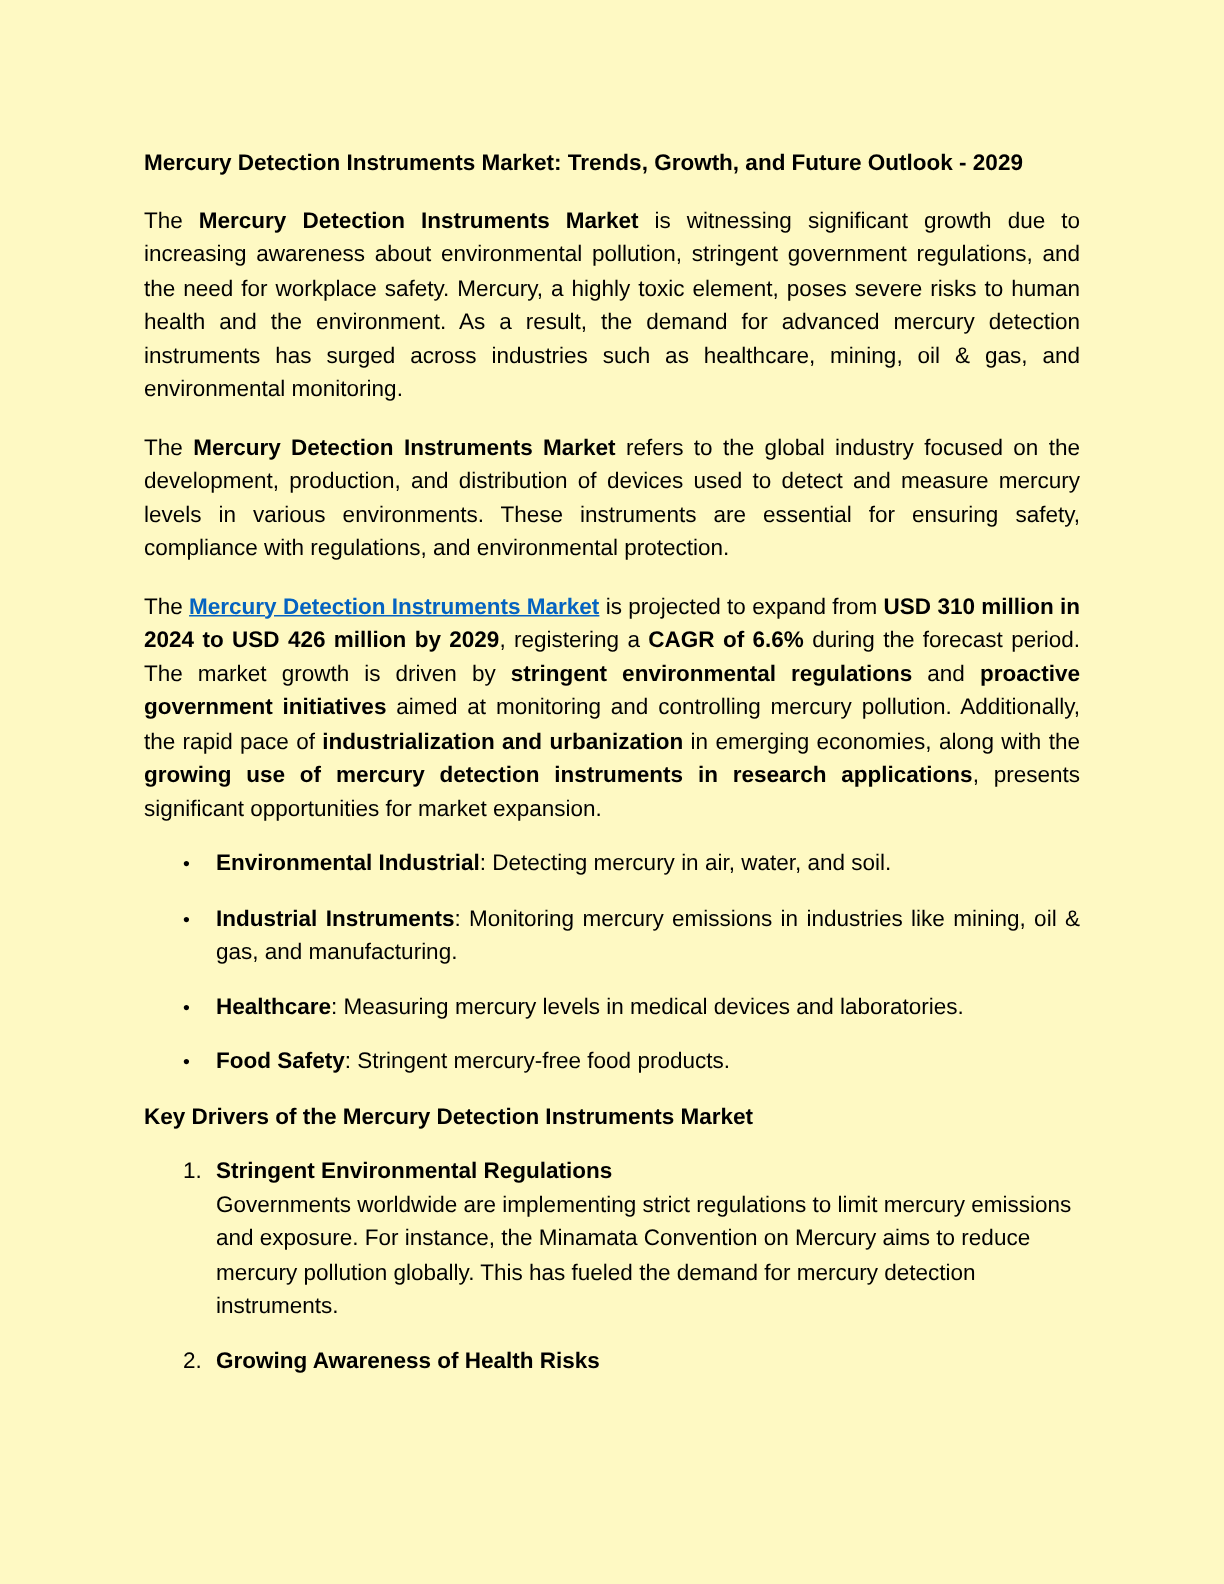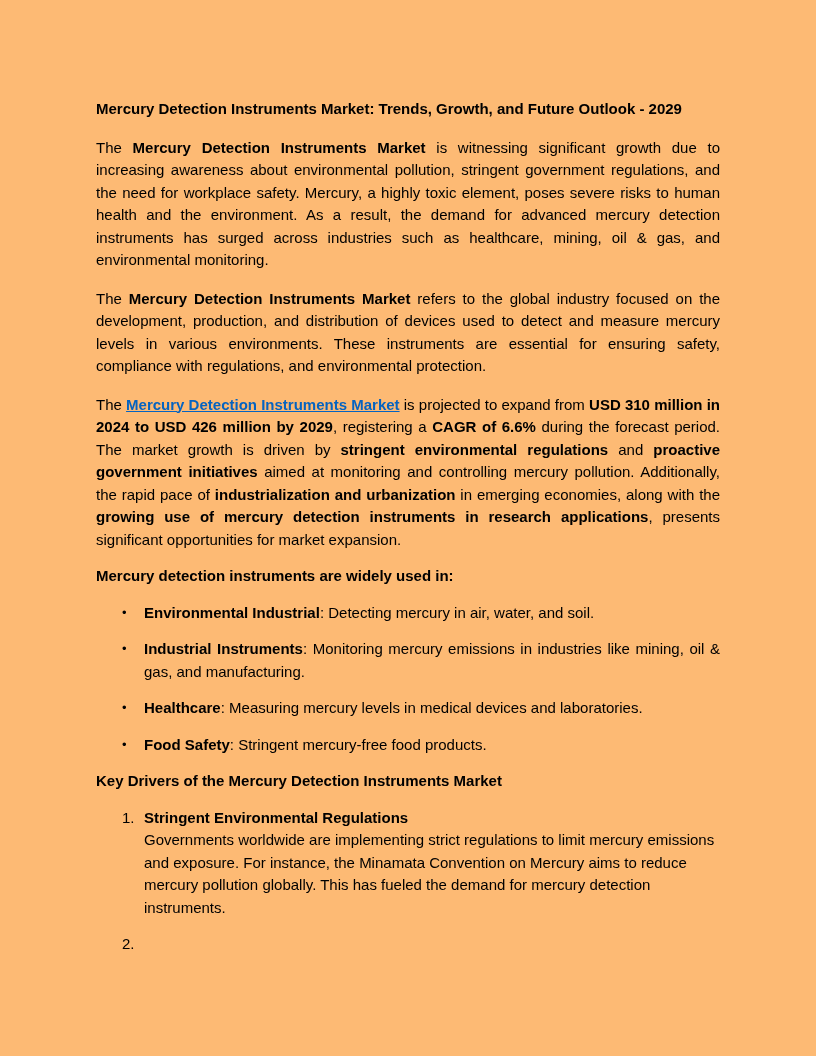--- a/index.html
+++ b/index.html
@@ -4,21 +4,21 @@
 <style>
   html, body {
     margin: 0;
     padding: 0;
     background: #ffffff;
   }
   .page {
     position: relative;
     width: 816px;
     height: 1056px;
-    background: #fdba74;
+    background: #fef9c3;
     overflow: hidden;
     margin: 0 auto;
   }
   .content {
     box-sizing: border-box;
     padding: 98px 96px 40px 96px;
     width: 816px;
     font-family: "Liberation Sans", "DejaVu Sans", sans-serif;
     font-size: 15px;
     line-height: 22.5px;
@@ -62,21 +62,20 @@
 </style>
 </head>
 <body>
 
 <div class="page">
   <div class="content">
       <p class="doc-heading"><span class="bold">Mercury Detection Instruments Market: Trends, Growth, and Future Outlook - 2029</span></p>
       <p class="doc-para"><span class="">The </span><span class="bold">Mercury Detection Instruments Market</span><span class=""> is witnessing significant growth due to increasing awareness about environmental pollution, stringent government regulations, and the need for workplace safety. Mercury, a highly toxic element, poses severe risks to human health and the environment. As a result, the demand for advanced mercury detection instruments has surged across industries such as healthcare, mining, oil &amp; gas, and environmental monitoring.</span></p>
       <p class="doc-para"><span class="">The </span><span class="bold">Mercury Detection Instruments Market</span><span class=""> refers to the global industry focused on the development, production, and distribution of devices used to detect and measure mercury levels in various environments. These instruments are essential for ensuring safety, compliance with regulations, and environmental protection.</span></p>
       <p class="doc-para"><span class="">The </span><a href="#" class="doc-link bold">Mercury Detection Instruments Market</a><span class=""> is projected to expand from </span><span class="bold">USD 310 million in 2024 to USD 426 million by 2029</span><span class="">, registering a </span><span class="bold">CAGR of 6.6%</span><span class=""> during the forecast period. The market growth is driven by </span><span class="bold">stringent environmental regulations</span><span class=""> and </span><span class="bold">proactive government initiatives</span><span class=""> aimed at monitoring and controlling mercury pollution. Additionally, the rapid pace of </span><span class="bold">industrialization and urbanization</span><span class=""> in emerging economies, along with the </span><span class="bold">growing use of mercury detection instruments in research applications</span><span class="">, presents significant opportunities for market expansion.</span></p>
-      <p class="doc-heading"><span class="bold">Mercury detection instruments are widely used in:</span></p>
       <div class="list-item">
         <span class="marker bullet-glyph">•</span>
         <div class="item-content justify"><span class="bold">Environmental Industrial</span><span class="">: Detecting mercury in air, water, and soil.</span></div>
       </div>
       <div class="list-item">
         <span class="marker bullet-glyph">•</span>
         <div class="item-content justify"><span class="bold">Industrial Instruments</span><span class="">: Monitoring mercury emissions in industries like mining, oil &amp; gas, and manufacturing.</span></div>
       </div>
       <div class="list-item">
         <span class="marker bullet-glyph">•</span>
@@ -86,16 +85,16 @@
         <span class="marker bullet-glyph">•</span>
         <div class="item-content justify"><span class="bold">Food Safety</span><span class="">: Stringent mercury-free food products.</span></div>
       </div>
       <p class="doc-heading"><span class="bold">Key Drivers of the Mercury Detection Instruments Market</span></p>
       <div class="list-item">
         <span class="marker">1.</span>
         <div class="item-content"><span class="bold">Stringent Environmental Regulations</span><br><span class="">Governments worldwide are implementing strict regulations to limit mercury emissions and exposure. For instance, the Minamata Convention on Mercury aims to reduce mercury pollution globally. This has fueled the demand for mercury detection instruments.</span></div>
       </div>
       <div class="list-item">
         <span class="marker">2.</span>
-        <div class="item-content"><br></div>
+        <div class="item-content"><span class="bold">Growing Awareness of Health Risks</span><br></div>
       </div>
     </div>
 </div>
 
 </body></html>

